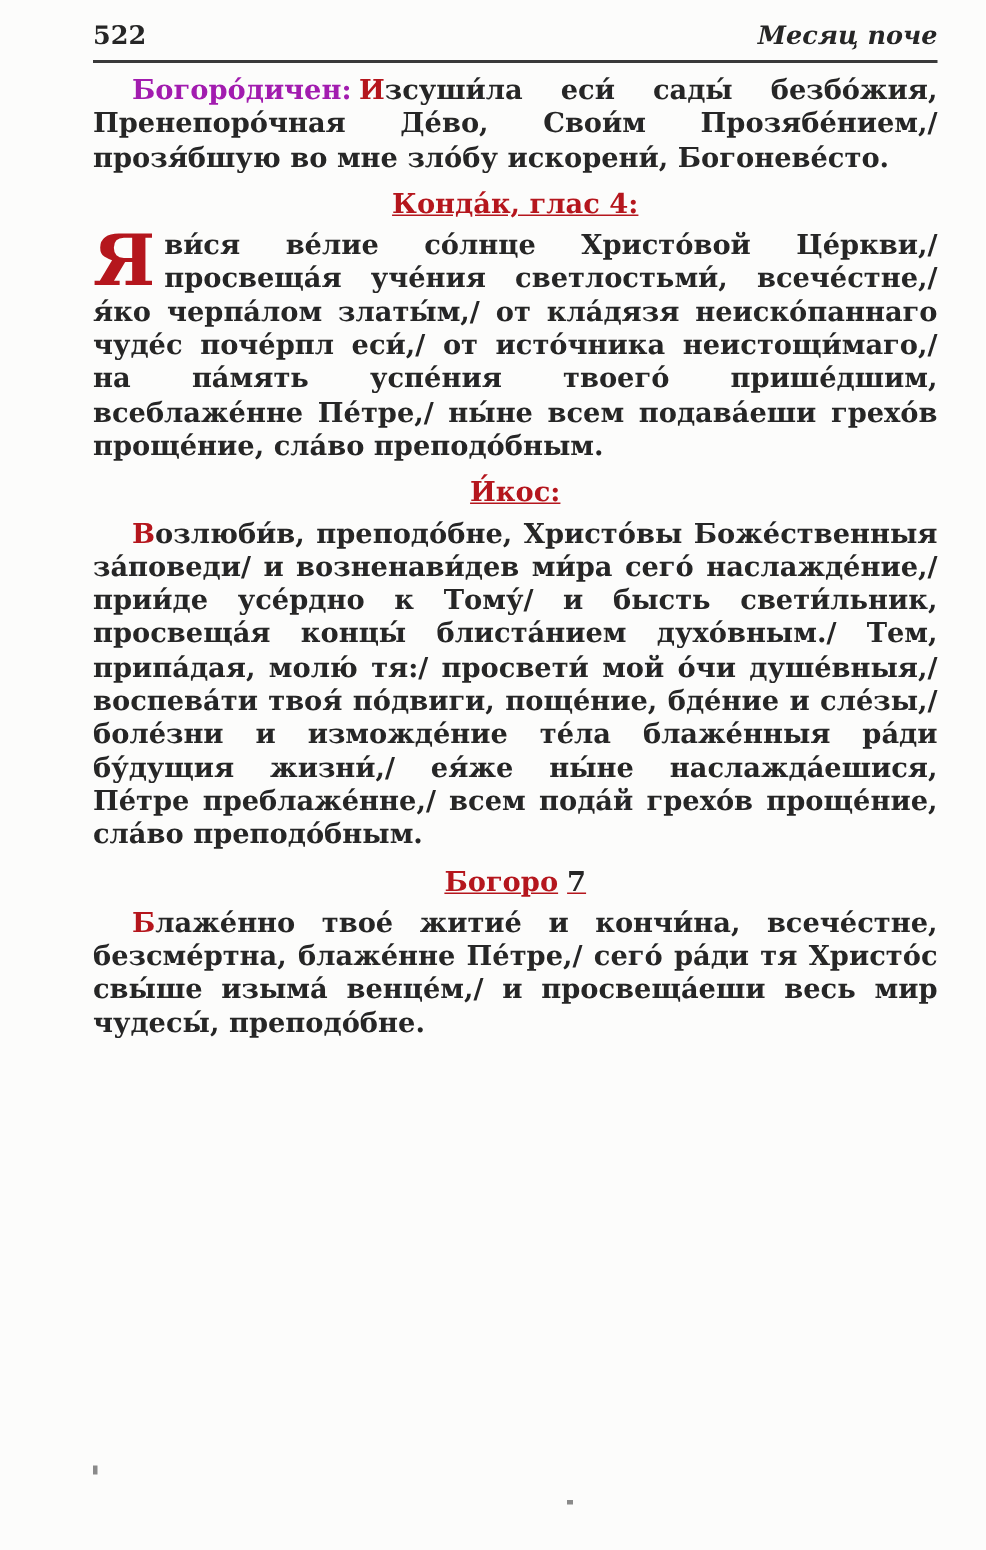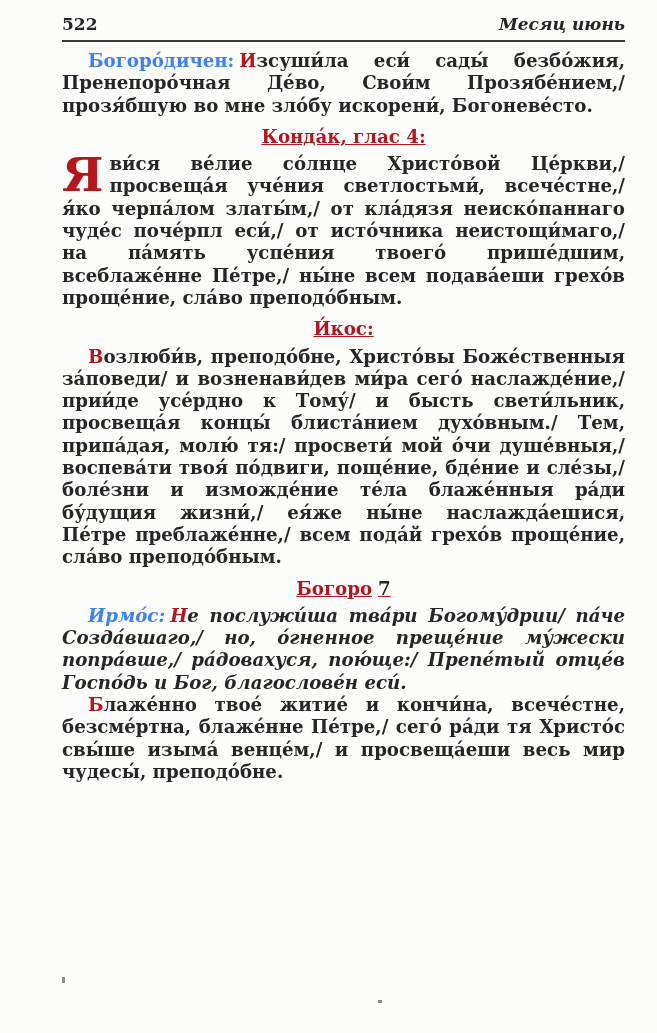--- a/index.html
+++ b/index.html
@@ -45,53 +45,52 @@
   .heading .black{color:#262626;margin-left:6px;}
   .dropcap-para{text-indent:0 !important;}
   .dropcap{
     float:left;
     color:#b5161d;
     font-size:47px;
     line-height:37px;
     padding:3px 6px 0 0;
   }
   .irmos{font-style:italic;}
-  .label{color:#3b82f6;margin-right:5px;}
+  .label{color:#a21caf;margin-right:5px;}
   .speck{position:absolute;background:#8a8a8a;}
   .speck1{left:62px;top:977px;width:3px;height:6px;}
   .speck2{left:378px;top:1000px;width:4px;height:3px;}
 </style>
 </head>
 <body>
 
 <div class="page">
   <div class="inner">
 
     <div class="running-head">
       <span class="page-number">522</span>
-      <span class="running-title">Месяц июнь</span>
+      <span class="running-title">Месяц поче</span>
     </div>
     <hr class="head-rule">
 
     <div class="body-text">
 
 
       <p><span class="red label">Богоро́дичен:</span><span class="red">И</span><span>зсуши́ла еси́ сады́ безбо́жия, Пренепоро́чная Де́во, Свои́м Прозябе́нием,/ прозя́бшую во мне зло́бу искорени́, Богоневе́сто.</span></p>
 
       <p class="heading">Конда́к, глас 4:</p>
 
       <p class="dropcap-para"><span class="dropcap">Я</span><span>ви́ся ве́лие со́лнце Христо́вой Це́ркви,/ просвеща́я уче́ния светлостьми́, всече́стне,/ я́ко черпа́лом златы́м,/ от кла́дязя неиско́паннаго чуде́с поче́рпл еси́,/ от исто́чника неистощи́маго,/ на па́мять успе́ния твоего́ прише́дшим, всеблаже́нне Пе́тре,/ ны́не всем подава́еши грехо́в проще́ние, сла́во преподо́бным.</span></p>
 
       <p class="heading">И́кос:</p>
 
       <p><span class="red">В</span><span>озлюби́в, преподо́бне, Христо́вы Боже́ственныя за́поведи/ и возненави́дев ми́ра сего́ наслажде́ние,/ прии́де усе́рдно к Тому́/ и бысть свети́льник, просвеща́я концы́ блиста́нием духо́вным./ Тем, припа́дая, молю́ тя:/ просвети́ мой о́чи душе́вныя,/ воспева́ти твоя́ по́двиги, поще́ние, бде́ние и сле́зы,/ боле́зни и изможде́ние те́ла блаже́нныя ра́ди бу́дущия жизни́,/ ея́же ны́не наслажда́ешися, Пе́тре преблаже́нне,/ всем пода́й грехо́в проще́ние, сла́во преподо́бным.</span></p>
 
       <p class="heading"><span>Богоро</span><span class="black">7</span></p>
 
-      <p class="irmos"><span class="red label">Ирмо́с:</span><span class="red">Н</span><span>е послужи́ша тва́ри Богому́дрии/ па́че Созда́вшаго,/ но, о́гненное преще́ние му́жески попра́вше,/ ра́довахуся, пою́ще:/ Препе́тый отце́в Госпо́дь и Бог, благослове́н еси́.</span></p>
 
       <p><span class="red">Б</span><span>лаже́нно твое́ житие́ и кончи́на, всече́стне, безсме́ртна, блаже́нне Пе́тре,/ сего́ ра́ди тя Христо́с свы́ше изыма́ венце́м,/ и просвеща́еши весь мир чудесы́, преподо́бне.</span></p>
 
 
     </div>
   </div>
 
   <div class="speck speck1"></div>
   <div class="speck speck2"></div>
 </div>

